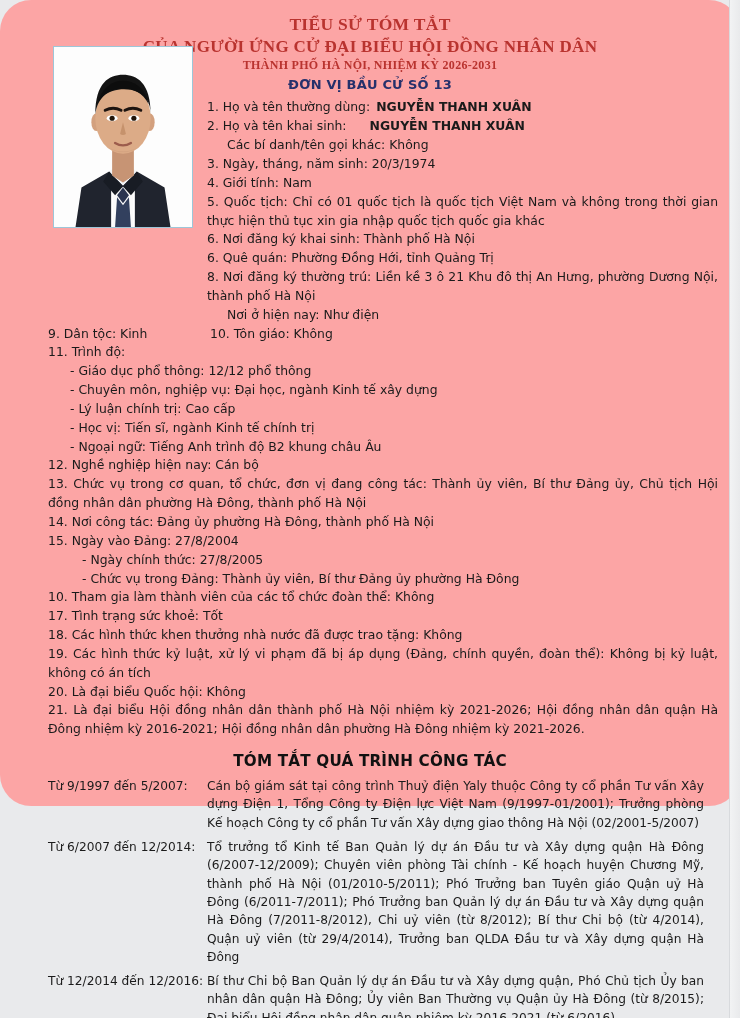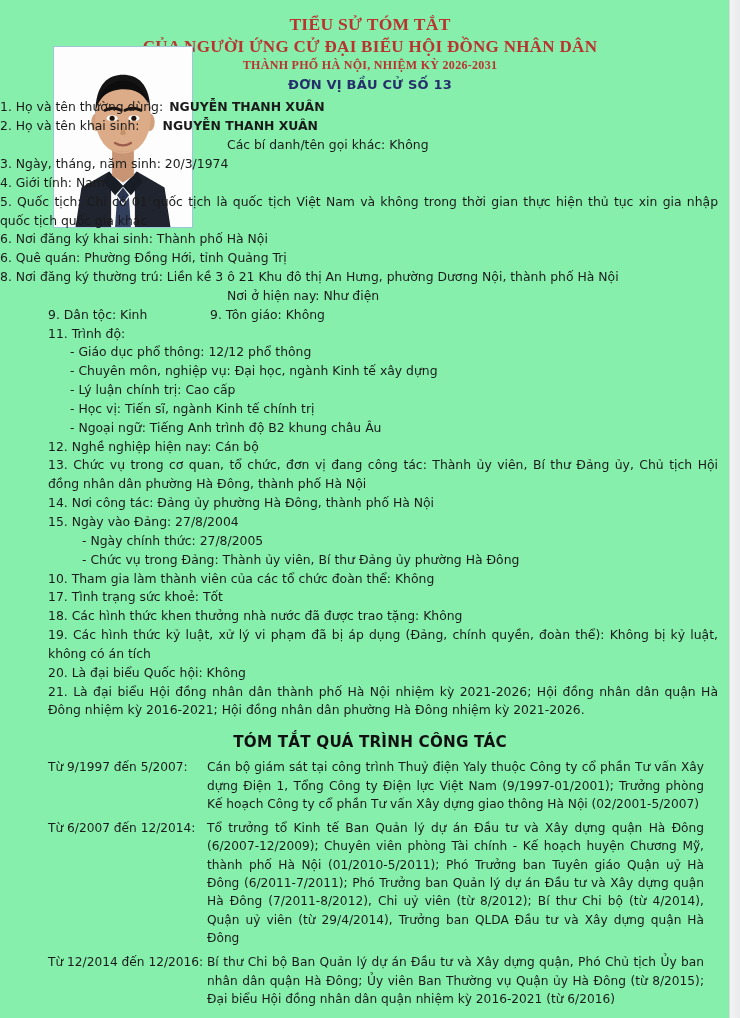--- a/index.html
+++ b/index.html
@@ -12,23 +12,24 @@
   body {
     font-family: "DejaVu Sans", "Liberation Sans", sans-serif;
     width: 740px;
     height: 1018px;
     overflow: hidden;
     position: relative;
   }
   .page {
     position: relative;
     width: 740px;
-    height: 1018px;
-    background: #86efac;
+    height: 806px;
+    background: #fca5a5;
     padding: 0;
+    border-radius: 31px;
   }
   .page-edge {
     position: absolute;
     top: 0;
     right: 10px;
     width: 1px;
     height: 1018px;
     background: #d8dadd;
   }
   .page-edge2 {
@@ -78,20 +79,21 @@
 
   
   .fields {
     position: relative;
     margin-top: 6px;
     font-size: 12.4px;
     color: #1b1b1b;
     line-height: 1.52;
   }
   .fields .row {
+    padding-left: 207px;
     padding-right: 22px;
     text-align: justify;
   }
   .fields .row.full {
     padding-left: 48px;
   }
   .fields .row.sub {
     padding-left: 227px;
   }
   .fields .row.indent1 {
@@ -215,21 +217,21 @@
     <div class="row">3. Ngày, tháng, năm sinh: 20/3/1974</div>
     <div class="row">4. Giới tính: Nam</div>
     <div class="row">5. Quốc tịch: Chỉ có 01 quốc tịch là quốc tịch Việt Nam và không trong thời gian thực hiện thủ tục xin gia nhập quốc tịch quốc gia khác</div>
     <div class="row">6. Nơi đăng ký khai sinh: Thành phố Hà Nội</div>
     <div class="row">6. Quê quán: Phường Đồng Hới, tỉnh Quảng Trị</div>
     <div class="row">8. Nơi đăng ký thường trú: Liền kề 3 ô 21 Khu đô thị An Hưng, phường Dương Nội, thành phố Hà Nội</div>
     <div class="row sub">Nơi ở hiện nay: Như điện</div>
 
     <div class="two-col">
       <div class="c1">9. Dân tộc: Kinh</div>
-      <div class="c2">9. Tôn giáo: Không</div>
+      <div class="c2">10. Tôn giáo: Không</div>
     </div>
 
     <div class="row full">11. Trình độ:</div>
     <div class="row indent1">- Giáo dục phổ thông: 12/12 phổ thông</div>
     <div class="row indent1">- Chuyên môn, nghiệp vụ: Đại học, ngành Kinh tế xây dựng</div>
     <div class="row indent1">- Lý luận chính trị: Cao cấp</div>
     <div class="row indent1">- Học vị: Tiến sĩ, ngành Kinh tế chính trị</div>
     <div class="row indent1">- Ngoại ngữ: Tiếng Anh trình độ B2 khung châu Âu</div>
 
     <div class="row full">12. Nghề nghiệp hiện nay: Cán bộ</div>

